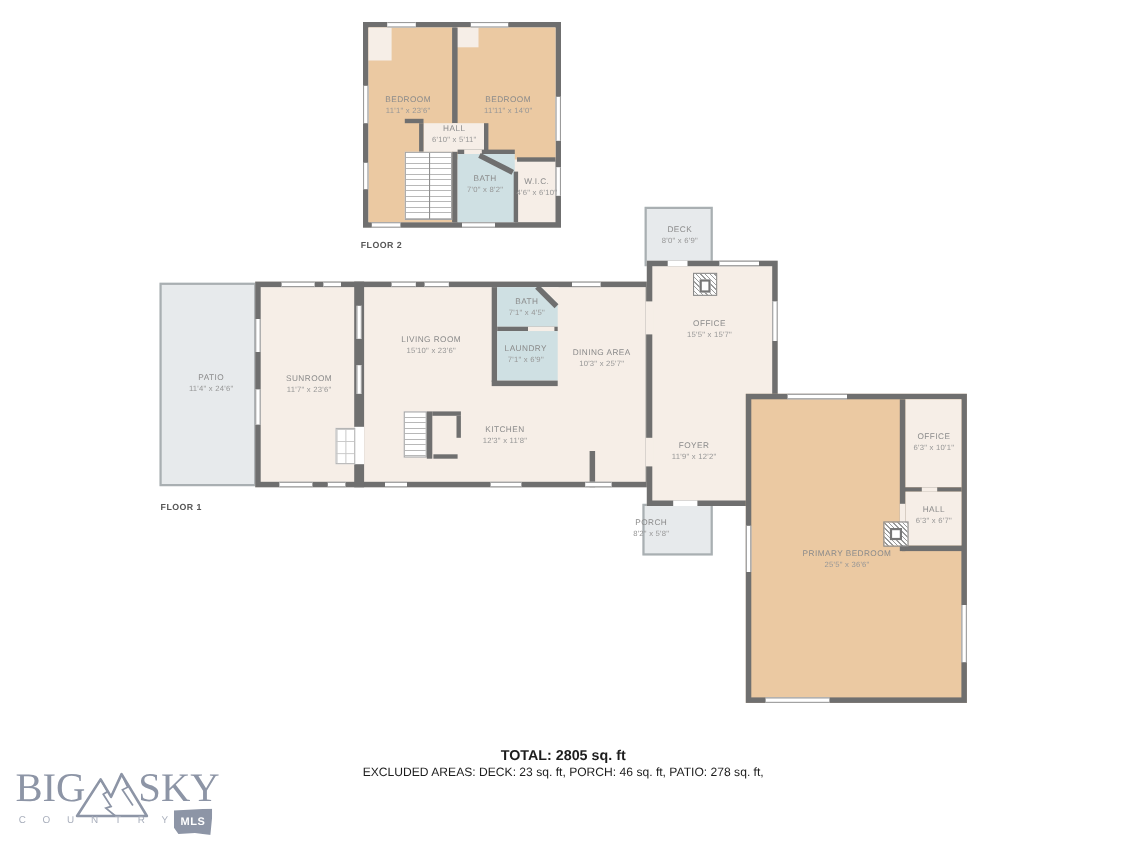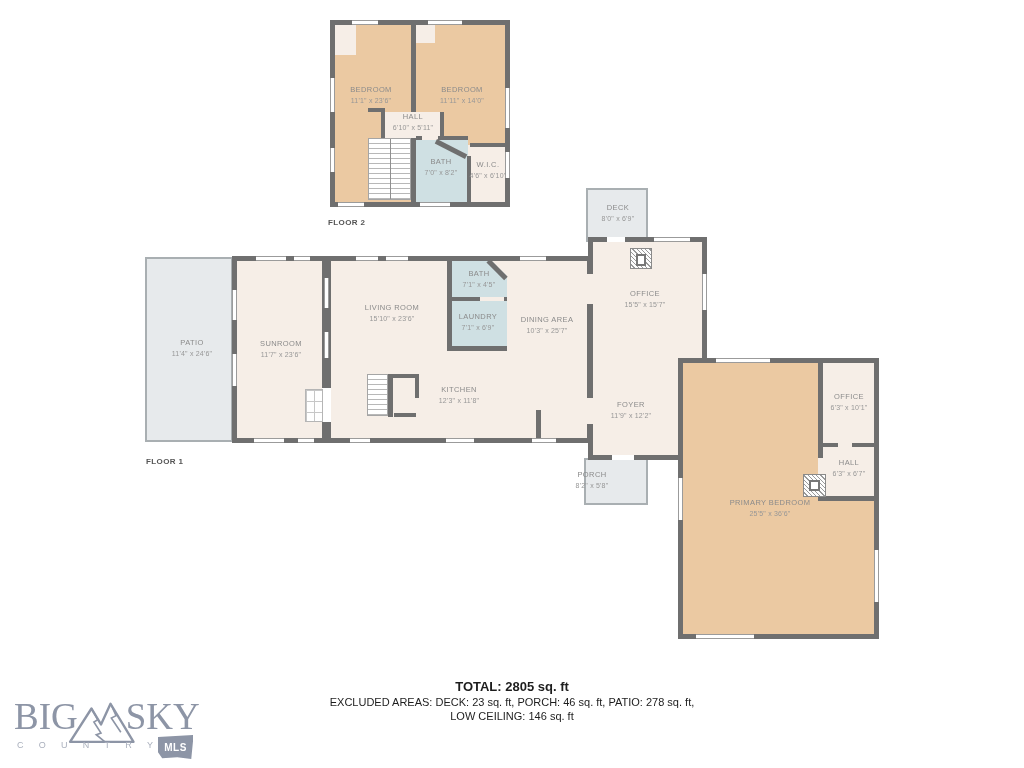--- a/index.html
+++ b/index.html
@@ -230,21 +230,20 @@
     <div class="rd">6'3" x 10'1"</div>
   </div>
   <div class="rl" style="left:849px;top:469px;">
     <div class="rn">HALL</div>
     <div class="rd">6'3" x 6'7"</div>
   </div>
 
   <div class="summary">
     <div class="t">TOTAL: 2805 sq. ft</div>
     <div class="l">EXCLUDED AREAS: DECK: 23 sq. ft, PORCH: 46 sq. ft, PATIO: 278 sq. ft,</div>
-    <div class="l">LOW CEILING: 146 sq. ft</div>
   </div>
 
   <div class="logo">
     <div class="logo-row">
       <span class="logo-word">BIG</span>
       <svg class="logo-mtn" viewBox="0 0 90 58">
         <path d="M6 54 L33 12 L45 32 L57 6 L86 54 Z" fill="#ffffff" stroke="#8d95a6" stroke-width="3" stroke-linejoin="round"></path>
         <path d="M33 12 L41 26 L36 29 L45 43 L39 45 L50 54" fill="none" stroke="#8d95a6" stroke-width="2"></path>
         <path d="M57 6 L64 21 L58 24 L70 42" fill="none" stroke="#8d95a6" stroke-width="2"></path>
       </svg>

